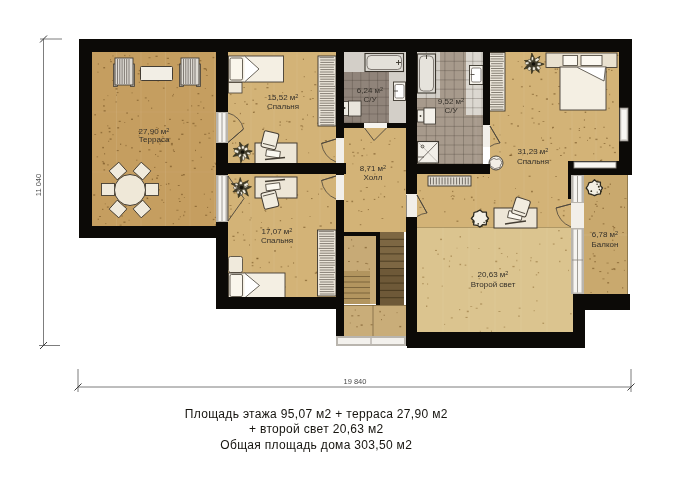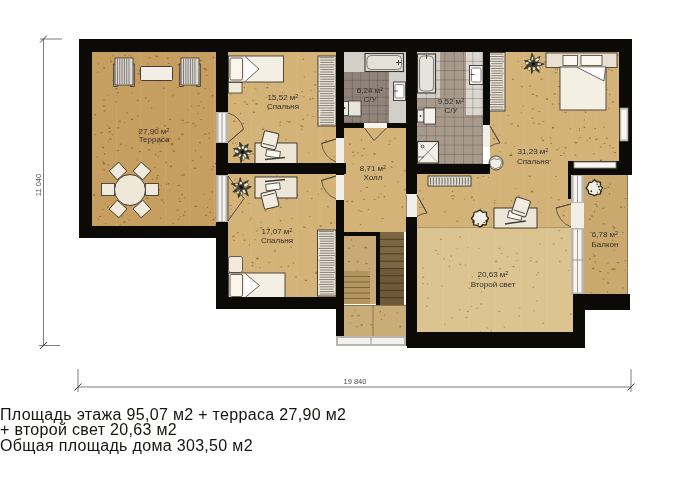--- a/index.html
+++ b/index.html
@@ -1287,12 +1287,12 @@
       </g>
       <g>
         <line x1="78" y1="387" x2="631" y2="387" stroke="#6e6e6e" stroke-width="0.9"></line>
         <line x1="78" y1="369" x2="78" y2="392" stroke="#6e6e6e" stroke-width="0.9"></line>
         <line x1="631" y1="369" x2="631" y2="392" stroke="#6e6e6e" stroke-width="0.9"></line>
         <line x1="74.5" y1="390.5" x2="81.5" y2="383.5" stroke="#3c3c3c" stroke-width="1"></line>
         <line x1="627.5" y1="390.5" x2="634.5" y2="383.5" stroke="#3c3c3c" stroke-width="1"></line>
         <text x="355" y="384" text-anchor="middle" class="dim">19 840</text>
       </g>
     </svg></div>
-<div style="position:absolute;left:0;top:406.5px;width:632.5px;text-align:left;font-size:16px;letter-spacing:0.32px;line-height:15.6px;color:#16140f;">Площадь этажа 95,07 м2 + терраса 27,90 м2<br>+ второй свет 20,63 м2<br>Общая площадь дома 303,50 м2</div>
+<div style="position:absolute;left:0;top:406.5px;width:632.5px;text-align:center;font-size:12px;letter-spacing:0.32px;line-height:15.6px;color:#16140f;">Площадь этажа 95,07 м2 + терраса 27,90 м2<br>+ второй свет 20,63 м2<br>Общая площадь дома 303,50 м2</div>
 </body></html>

